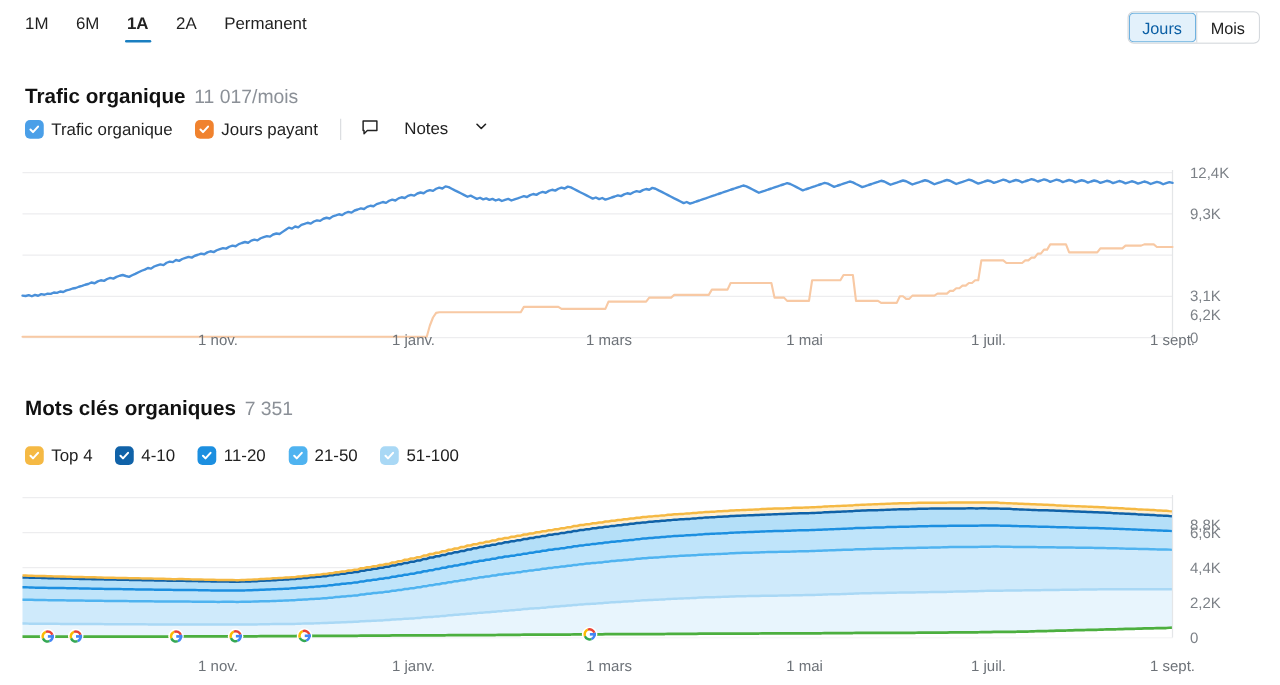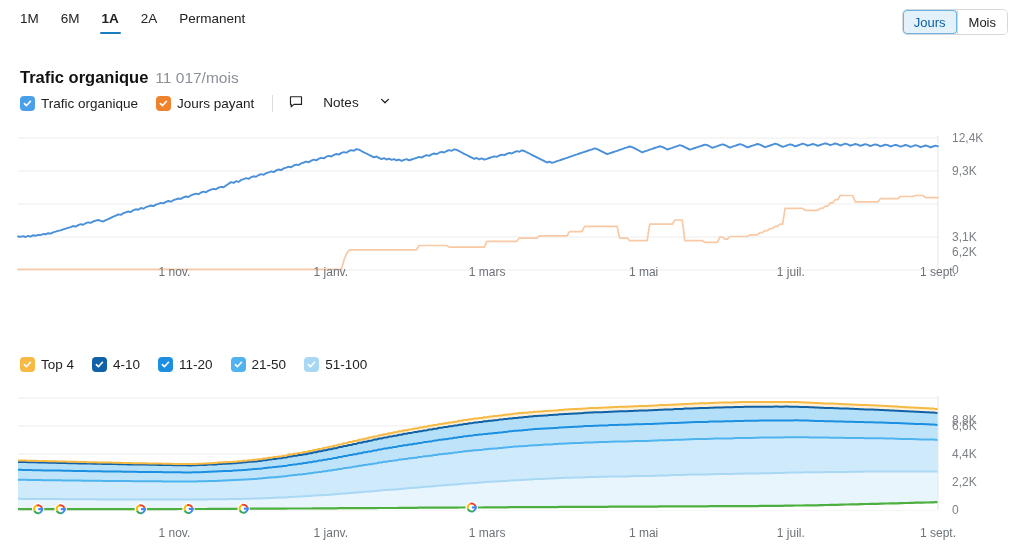--- a/index.html
+++ b/index.html
@@ -180,20 +180,23 @@
     </div>
   <div id="chart1-xlabels">
       <div class="xlab" style="left: 174.4px; top: 265px;">1 nov.</div>
       <div class="xlab" style="left: 330.8px; top: 265px;">1 janv.</div>
       <div class="xlab" style="left: 487.2px; top: 265px;">1 mars</div>
       <div class="xlab" style="left: 643.6px; top: 265px;">1 mai</div>
       <div class="xlab" style="left: 790.8px; top: 265px;">1 juil.</div>
       <div class="xlab" style="left: 938px; top: 265px;">1 sept.</div>
     </div>
 
+  <div class="sec-title" style="top:318px;">
+    <span>Mots clés organiques</span><span class="val">7 351</span>
+  </div>
 
   <div class="legend" style="top:357px;" id="keywords-legend">
       <div class="lg-item">
         <span class="cb" style="background: rgb(245, 185, 68);">
           <svg width="11" height="11" viewBox="0 0 12 12">
             <path d="M2.6 6.2 L4.8 8.4 L9.2 3.6" stroke="#fff" stroke-width="1.8" fill="none" stroke-linecap="round" stroke-linejoin="round"></path>
           </svg>
         </span>
         <span>Top 4</span>
       </div>

